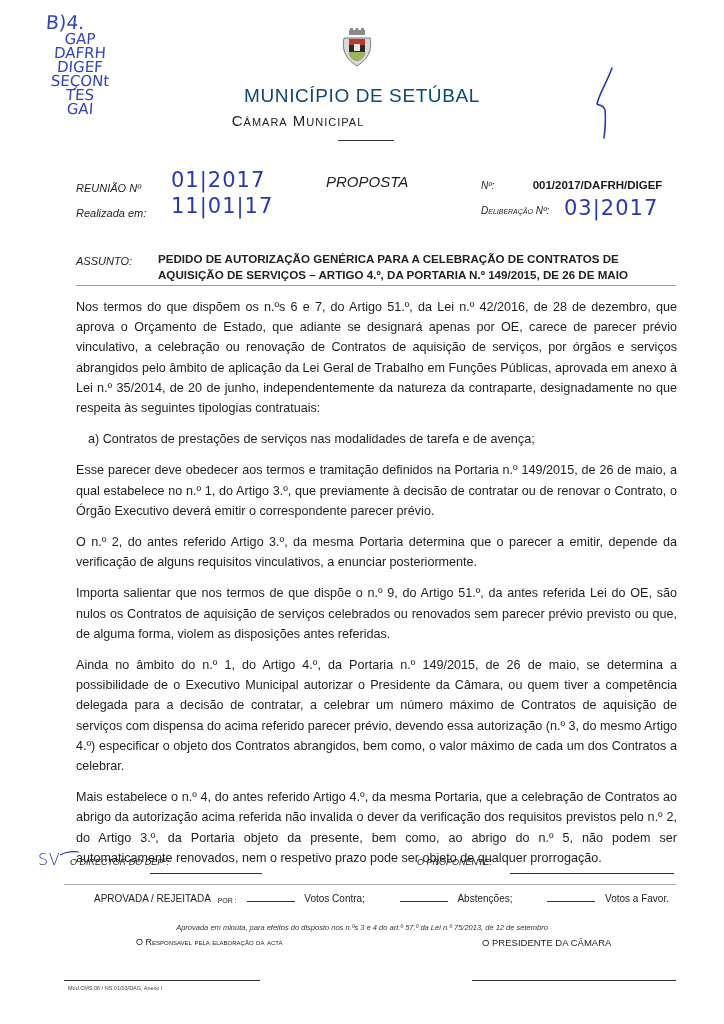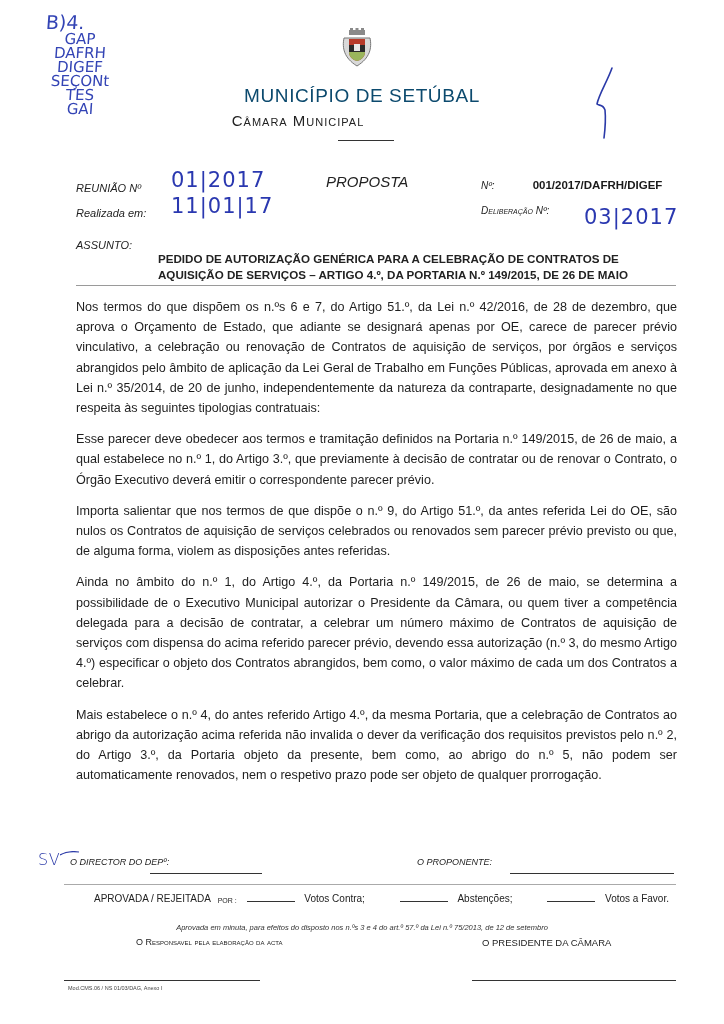--- a/index.html
+++ b/index.html
@@ -13,21 +13,21 @@
   .title1 { left: 0; width: 724px; top: 85px; text-align: center; font-family: "Liberation Sans", sans-serif; font-size: 19px; letter-spacing: 0.6px; color: #0c4a6e; }
   .title2 { left: 0; width: 596px; top: 112px; text-align: center; font-family: "Liberation Sans", sans-serif; font-size: 15px; letter-spacing: 1px; color: #222; font-variant: small-caps; }
   .title-rule { left: 338px; top: 140px; width: 56px; height: 1px; background: #333; }
   .lbl-it { font-family: "Liberation Sans", sans-serif; font-style: italic; font-size: 11px; color: #222; }
   .hw-val { font-family: "DejaVu Sans", sans-serif; color: #2a38b0; font-size: 21px; letter-spacing: 1px; }
   .proposta { left: 326px; top: 173px; font-family: "Liberation Sans", sans-serif; font-style: italic; font-size: 15px; color: #222; }
   .numero { left: 481px; top: 179px; font-family: "Liberation Sans", sans-serif; font-size: 11px; }
   .numero .nlabel { font-style: italic; font-size: 10px; }
   .numero .nval { font-weight: bold; font-size: 11.5px; margin-left: 6px; padding-left: 32px; }
   .delib { left: 481px; top: 205px; font-family: "Liberation Sans", sans-serif; font-style: italic; font-size: 10px; font-variant: small-caps; }
-  .assunto-lbl { left: 76px; top: 239px; }
+  .assunto-lbl { left: 76px; top: 255px; }
   .assunto { left: 158px; top: 251px; width: 520px; font-family: "Liberation Sans", sans-serif; font-weight: bold; font-size: 11.6px; line-height: 15.5px; color: #222; }
   .hr1 { left: 76px; top: 285px; width: 600px; height: 1px; background: #9a9a9a; }
   .body-text { left: 76px; top: 297px; width: 601px; font-family: "Liberation Sans", sans-serif; font-size: 12.6px; line-height: 20.2px; color: #1e1e1e; text-align: justify; }
   .body-text p { margin: 0 0 11px 0; }
   .body-text ul { list-style: none; margin: 0 0 11px 0; padding-left: 12px; }
   .body-text li { margin: 0; }
   .sig-row { top: 857px; font-family: "Liberation Sans", sans-serif; font-style: italic; font-size: 9px; color: #222; }
   .line { height: 1px; background: #333; }
   .vote-row { left: 94px; top: 893px; width: 580px; font-family: "Liberation Sans", sans-serif; font-size: 10px; color: #222; }
   .vote-row span { display: inline-block; vertical-align: bottom; }
@@ -75,31 +75,33 @@
 <div class="abs hw-val" style="left:171px;top:168px;">01|2017</div>
 <div class="abs lbl-it" style="left:76px;top:207px;">Realizada em:</div>
 <div class="abs hw-val" style="left:171px;top:194px;">11|01|17</div>
 
 <div class="abs proposta">PROPOSTA</div>
 
 <div class="abs numero">
   <span class="nlabel">Nº:</span><span class="nval">001/2017/DAFRH/DIGEF</span>
 </div>
 <div class="abs delib">Deliberação Nº:</div>
-<div class="abs hw-val" style="left:564px;top:205px;margin-left:20px;">03|2017</div>
+<div class="abs hw-val" style="left:564px;top:196px;">03|2017</div>
 
 <div class="abs lbl-it assunto-lbl">ASSUNTO:</div>
 <div class="abs assunto">PEDIDO DE AUTORIZAÇÃO GENÉRICA PARA A CELEBRAÇÃO DE CONTRATOS DE AQUISIÇÃO DE SERVIÇOS – ARTIGO 4.º, DA PORTARIA N.º 149/2015, DE 26 DE MAIO</div>
 <div class="abs hr1"></div>
 
 <div class="abs body-text">
   <p>Nos termos do que dispõem os n.ºs 6 e 7, do Artigo 51.º, da Lei n.º 42/2016, de 28 de dezembro, que aprova o Orçamento de Estado, que adiante se designará apenas por OE, carece de parecer prévio vinculativo, a celebração ou renovação de Contratos de aquisição de serviços, por órgãos e serviços abrangidos pelo âmbito de aplicação da Lei Geral de Trabalho em Funções Públicas, aprovada em anexo à Lei n.º 35/2014, de 20 de junho, independentemente da natureza da contraparte, designadamente no que respeita às seguintes tipologias contratuais:</p>
   <ul>
+    <li>a) Contratos de prestações de serviços nas modalidades de tarefa e de avença;</li>
   </ul>
   <p>Esse parecer deve obedecer aos termos e tramitação definidos na Portaria n.º 149/2015, de 26 de maio, a qual estabelece no n.º 1, do Artigo 3.º, que previamente à decisão de contratar ou de renovar o Contrato, o Órgão Executivo deverá emitir o correspondente parecer prévio.</p>
+  <p>O n.º 2, do antes referido Artigo 3.º, da mesma Portaria determina que o parecer a emitir, depende da verificação de alguns requisitos vinculativos, a enunciar posteriormente.</p>
   <p>Importa salientar que nos termos de que dispõe o n.º 9, do Artigo 51.º, da antes referida Lei do OE, são nulos os Contratos de aquisição de serviços celebrados ou renovados sem parecer prévio previsto ou que, de alguma forma, violem as disposições antes referidas.</p>
   <p>Ainda no âmbito do n.º 1, do Artigo 4.º, da Portaria n.º 149/2015, de 26 de maio, se determina a possibilidade de o Executivo Municipal autorizar o Presidente da Câmara, ou quem tiver a competência delegada para a decisão de contratar, a celebrar um número máximo de Contratos de aquisição de serviços com dispensa do acima referido parecer prévio, devendo essa autorização (n.º 3, do mesmo Artigo 4.º) especificar o objeto dos Contratos abrangidos, bem como, o valor máximo de cada um dos Contratos a celebrar.</p>
   <p>Mais estabelece o n.º 4, do antes referido Artigo 4.º, da mesma Portaria, que a celebração de Contratos ao abrigo da autorização acima referida não invalida o dever da verificação dos requisitos previstos pelo n.º 2, do Artigo 3.º, da Portaria objeto da presente, bem como, ao abrigo do n.º 5, não podem ser automaticamente renovados, nem o respetivo prazo pode ser objeto de qualquer prorrogação.</p>
 </div>
 
 <div class="abs hand" style="left:38px;top:850px;font-size:16px;">SV</div>
 <svg class="abs" style="left:60px;top:851px;" width="20" height="6">
     <path d="M0 4 C5 1, 12 0, 19 1" fill="none" stroke="#2b3aa8" stroke-width="1.2"></path>
   </svg>
 <div class="abs sig-row" style="left:70px;">O DIRECTOR DO DEPº:</div>

